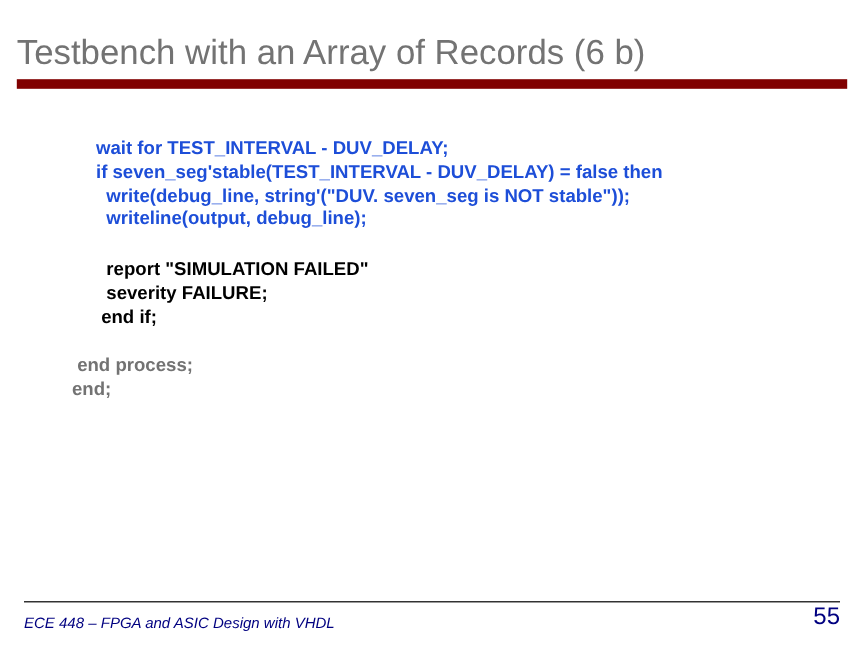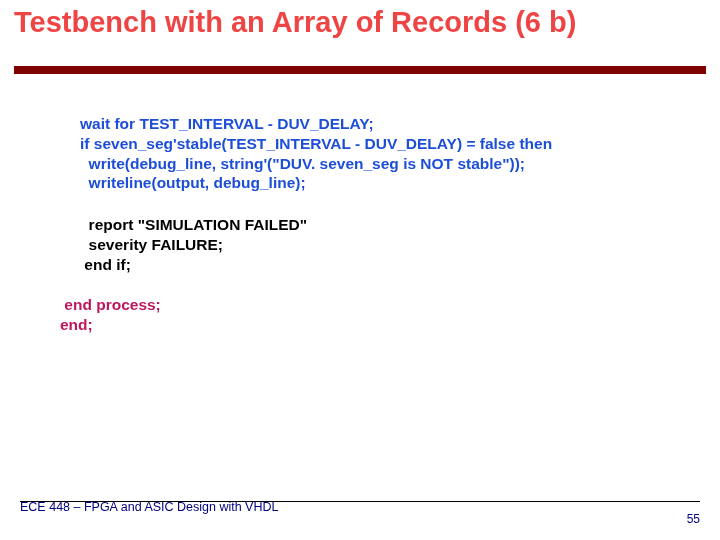--- a/index.html
+++ b/index.html
@@ -5,25 +5,25 @@
   * { margin: 0; padding: 0; box-sizing: border-box; }
   html, body { width: 720px; height: 540px; background: #fff; font-family: Arial, Helvetica, sans-serif; }
   .slide {
     width: 720px;
     height: 540px;
     position: relative;
     background: #fff;
   }
   .title {
     position: absolute;
-    top: 6px;
+    top: 28px;
     left: 14px;
     font-size: 29px;
-    color: #ef4444;
-    font-weight: bold;
+    color: #737373;
+    font-weight: normal;
   }
   .accent {
     position: absolute;
     top: 66px;
     left: 14px;
     width: 692px;
     height: 8px;
     background: #800000;
   }
   .code-block {
@@ -45,44 +45,45 @@
     color: #000;
     line-height: 1.28;
     white-space: pre;
   }
   .code-block3 {
     position: absolute;
     top: 295px;
     left: 60px;
     font-size: 15.5px;
     font-weight: bold;
-    color: #be185d;
+    color: #737373;
     line-height: 1.28;
     white-space: pre;
   }
   .footer-rule {
     position: absolute;
     left: 20px;
     bottom: 38px;
     width: 680px;
     height: 1px;
     background: #000;
   }
   .footer-left {
     position: absolute;
     left: 20px;
-    bottom: 26px;
+    bottom: 14px;
     font-size: 12.5px;
+    font-style: italic;
     color: #000080;
   }
   .footer-right {
     position: absolute;
     right: 20px;
     bottom: 14px;
-    font-size: 12px;
+    font-size: 20px;
     color: #000080;
   }
 </style>
 </head>
 <body>
 
 <div class="slide">
 
   <div class="title">Testbench with an Array of Records (6 b)</div>
 

